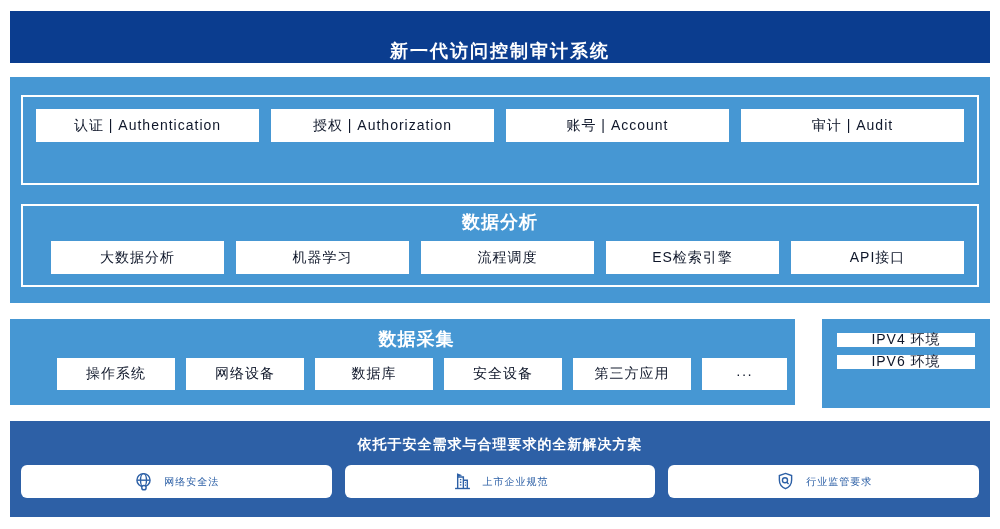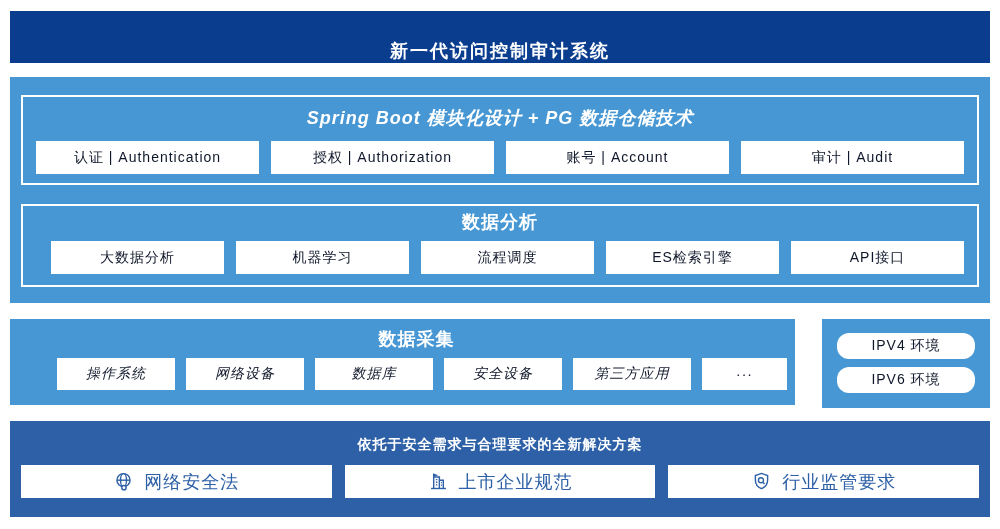--- a/index.html
+++ b/index.html
@@ -40,56 +40,55 @@
 
   
   .collection {
     left:10px; top:319px; width:785px; height:86px; background:#4697d3;padding-left:28px;
   }
   .collection .sec-title {
     text-align:center; color:#fff; font-weight:bold; font-size:18px;
     letter-spacing:1px; line-height:22px; padding-top:9px;
   }
   .collection .btn-row { gap:11px; padding:0 8px 0 19px; margin-top:8px; }
-  .collection .card { height:32px;font-style:italic; }
+  .collection .card { height:32px; }
   .collection .card.small { flex:0.72; }
 
   
   .env {
     left:822px; top:319px; width:168px; height:89px; background:#4697d3;
     display:flex; flex-direction:column; gap:8px; padding:14px 15px;
   }
-  .env .card { height:26px; flex:none; display:flex;border-radius:12px; }
+  .env .card { height:14px; flex:none; display:flex; }
 
   
   .solution {
     left:10px; top:421px; width:980px; height:96px; background:#2d60a6;
   }
   .solution .sec-title {
     text-align:center; color:#fff; font-weight:bold; font-size:14px;
     letter-spacing:1px; line-height:24px; padding-top:11px;
   }
   .solution .btn-row { gap:13px; padding:0 11px; margin-top:9px; }
-  .solution .card { color:#2d60a6; font-size:18px; }
+  .solution .card { color:#2d60a6; font-size:10px;border-radius:6px; }
   .solution .card .icon { display:flex; margin-right:10px; }
   .icon svg { display:block; }
 </style>
 </head>
 <body>
 
 <div class="page">
 
   <div class="sec banner">
     <span>新一代访问控制审计系统</span>
   </div>
 
   <div class="sec platform">
 
     <div class="inner-box modules">
-      <div class="inner-title">Spring Boot 模块化设计 + PG 数据仓储技术</div>
       <div class="btn-row">
         <div class="card">认证 | Authentication</div>
         <div class="card">授权 | Authorization</div>
         <div class="card">账号 | Account</div>
         <div class="card">审计 | Audit</div>
       </div>
     </div>
 
     <div class="inner-box analysis">
       <div class="inner-title">数据分析</div>

